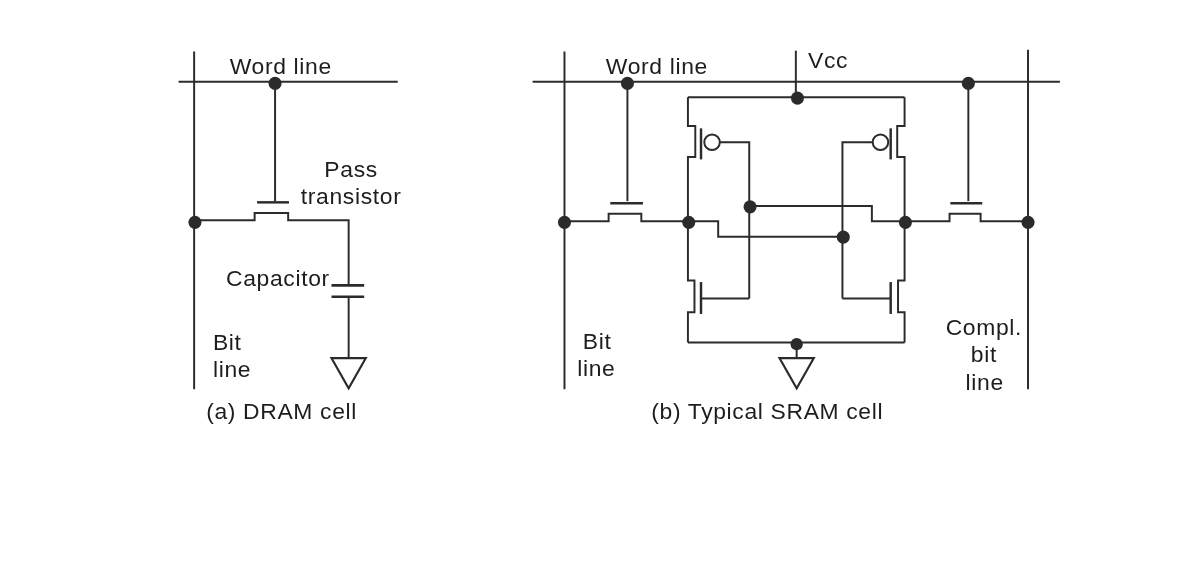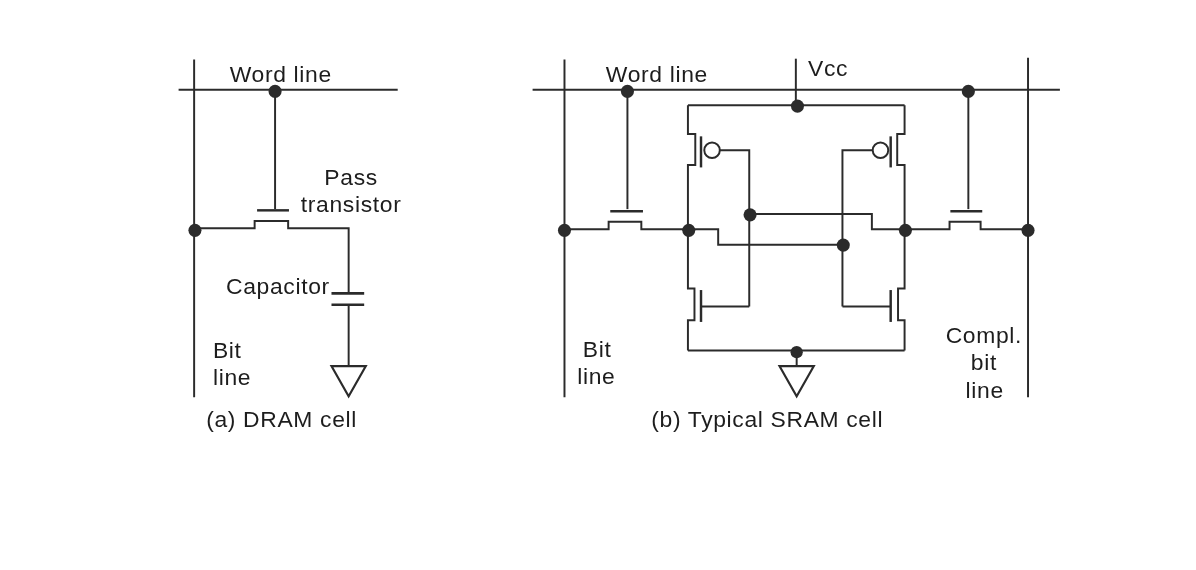--- a/index.html
+++ b/index.html
@@ -7,21 +7,20 @@
     --text-color:#1d1d1d;
     --bg-color:#ffffff;
   }
   html,body{margin:0;padding:0;background:#fff;}
   .stage{
     position:relative;
     width:1196px;height:466px;
     background:var(--bg-color);
     overflow:hidden;
     font-family:"Liberation Sans", sans-serif;
-    margin-top:8px;
   }
   svg{display:block;width:100%;height:100%;}
   .wire{fill:none;stroke:var(--line-color);stroke-width:2.4;stroke-linejoin:miter;stroke-linecap:butt;}
   .bar{fill:none;stroke:var(--line-color);stroke-width:3;stroke-linecap:butt;}
   .plate{fill:none;stroke:var(--line-color);stroke-width:3.2;stroke-linecap:butt;}
   .dot{fill:var(--line-color);stroke:none;}
   .bubble{fill:#ffffff;stroke:var(--line-color);stroke-width:2.4;}
   .gnd{fill:none;stroke:var(--line-color);stroke-width:2.6;stroke-linejoin:miter;}
   .lbl{
     fill:var(--text-color);stroke:none;

